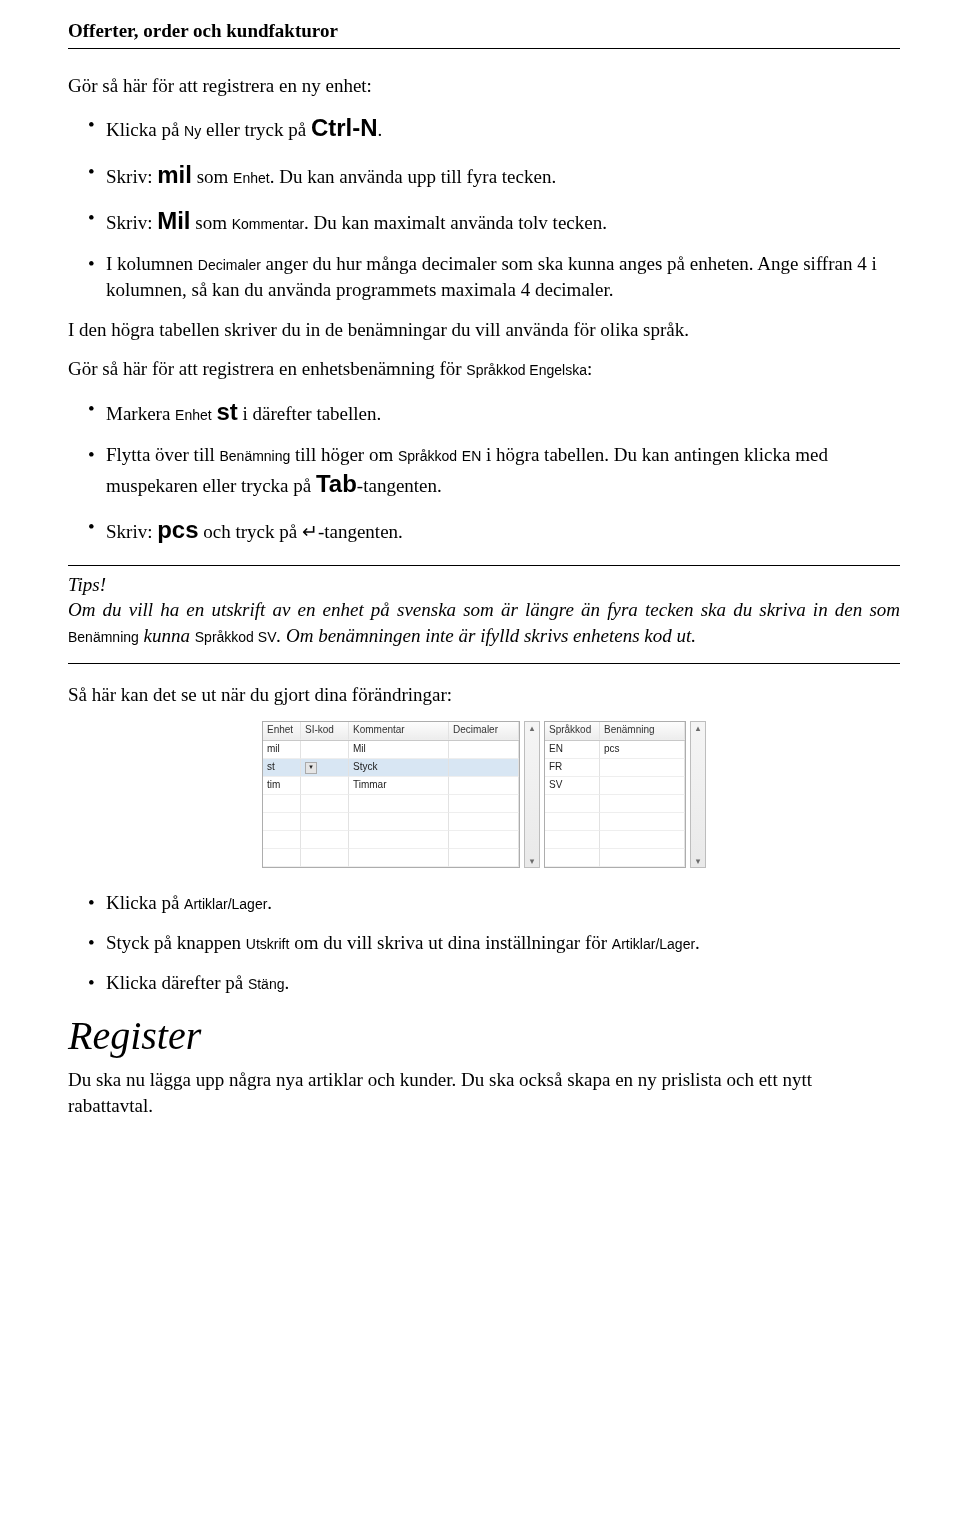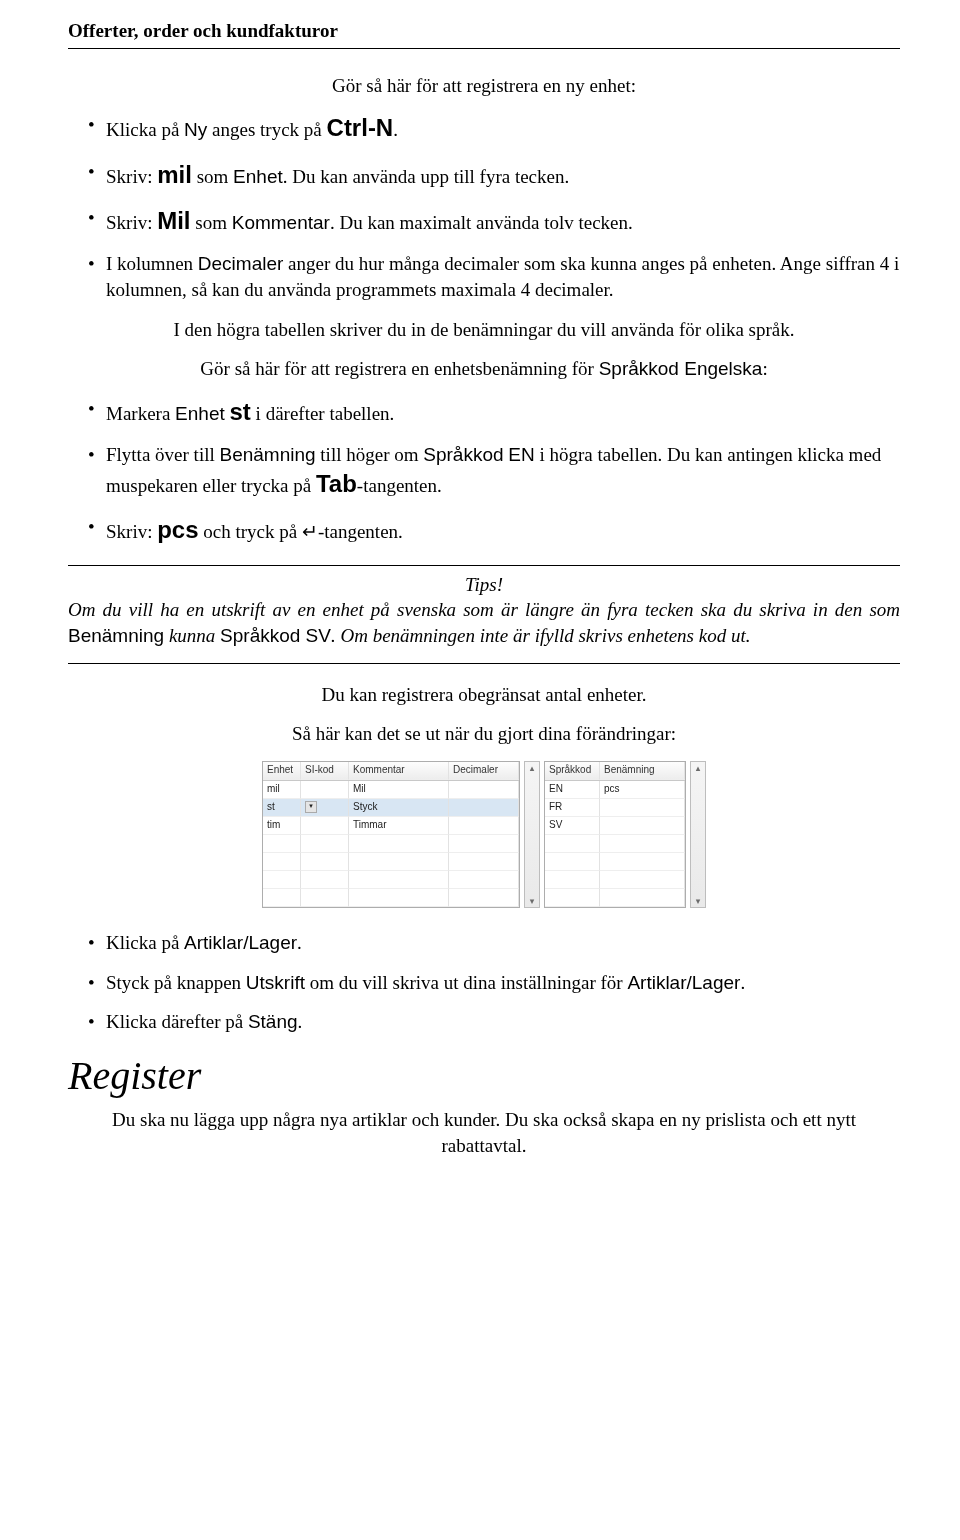--- a/index.html
+++ b/index.html
@@ -18,38 +18,38 @@
   .running-head {
     font-weight: bold;
     font-size: 19px;
     margin-bottom: 4px;
   }
   .head-rule {
     border: none;
     border-top: 1.5px solid #000;
     margin: 0 0 24px 0;
   }
-  p { margin: 0 0 14px 0; text-align: center; }
+  p { margin: 0 0 14px 0; text-align: left; }
   ul.bullets {
     list-style: none;
     padding-left: 20px;
     margin: 0 0 14px 0;
   }
   ul.bullets li {
     position: relative;
     padding-left: 18px;
     margin-bottom: 14px;
   }
   ul.bullets li::before {
     content: "•";
     position: absolute;
     left: 0;
     top: 0;
   }
-  .sans { font-family: Arial, Helvetica, sans-serif; font-size: 19px; }
+  .sans { font-family: Arial, Helvetica, sans-serif; font-size: 14px; }
   .bold-sans { font-family: Arial, Helvetica, sans-serif; font-weight: bold; font-size: 24px; }
   .tips-block { margin: 18px 0 18px 0; }
   .thin-rule {
     border: none;
     border-top: 1px solid #000;
     margin: 4px 0 6px 0;
   }
   .tips-title { font-style: italic; margin-bottom: 0; }
   .tips-body { font-style: italic; margin-top: 0; text-align: justify; }
 
@@ -132,21 +132,21 @@
 <body>
 <div class="page">
 
 <div class="running-head">Offerter, order och kundfakturor</div>
 <hr class="head-rule">
 
 <p>Gör så här för att registrera en ny enhet:</p>
 
 <ul class="bullets">
   <li>
-    <span>Klicka på </span><span class="sans">Ny</span><span> anges tryck på </span><span class="bold-sans">Ctrl-N</span><span>.</span>
+    <span>Klicka på </span><span class="sans">Ny</span><span> eller tryck på </span><span class="bold-sans">Ctrl-N</span><span>.</span>
   </li>
   <li>
     <span>Skriv: </span><span class="bold-sans">mil</span><span> som </span><span class="sans">Enhet</span><span>. Du kan använda upp till fyra tecken.</span>
   </li>
   <li>
     <span>Skriv: </span><span class="bold-sans">Mil</span><span> som </span><span class="sans">Kommentar</span><span>. Du kan maximalt använda tolv tecken.</span>
   </li>
   <li>
     <span>I kolumnen </span><span class="sans">Decimaler</span><span> anger du hur många decimaler som ska kunna anges på enheten. Ange siffran 4 i kolumnen, så kan du använda programmets maximala 4 decimaler.</span>
   </li>
@@ -172,21 +172,20 @@
 
 <div class="tips-block">
   <hr class="thin-rule">
   <p class="tips-title">Tips!</p>
   <p class="tips-body">
     <span>Om du vill ha en utskrift av en enhet på svenska som är längre än fyra tecken ska du skriva in den som </span><span class="sans" style="font-style:normal;">Benämning</span><span> kunna </span><span class="sans" style="font-style:normal;">Språkkod SV</span><span>. Om benämningen inte är ifylld skrivs enhetens kod ut.</span>
   </p>
   <hr class="thin-rule">
 </div>
 
-<p>Du kan registrera obegränsat antal enheter.</p>
 <p>Så här kan det se ut när du gjort dina förändringar:</p>
 
 <div class="shot-wrap">
   <div class="shot">
 
     <div class="tbl left-tbl">
       <div class="tbl-head">
         <div class="th">Enhet</div>
         <div class="th">SI-kod</div>
         <div class="th">Kommentar</div>

